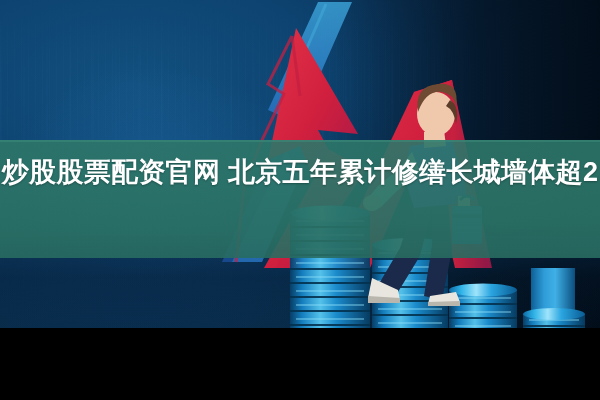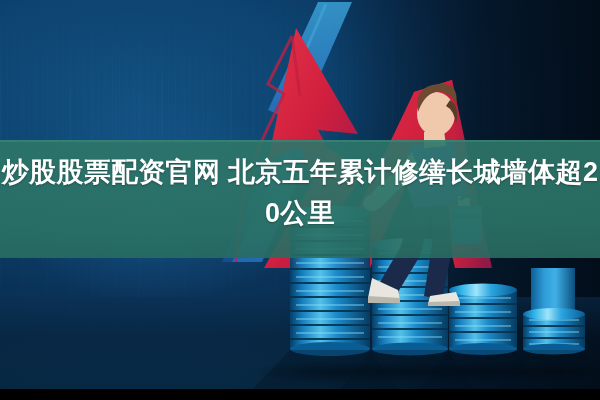--- a/index.html
+++ b/index.html
@@ -1,19 +1,19 @@
 <!DOCTYPE html>
 <html><head>
 <meta charset="utf-8">
 <title>banner</title>
 <style>
   html,body{margin:0;padding:0;background:#000;}
   body{width:600px;height:400px;overflow:hidden;font-family:"Liberation Sans","DejaVu Sans",sans-serif;}
 
-  #stage{position:relative;width:600px;height:389px;overflow:hidden;background:#c2410c;text-decoration:underline;}
+  #stage{position:relative;width:600px;height:328px;overflow:hidden;background:#c2410c;text-decoration:underline;}
 
   
   .bg-base{position:absolute;inset:0;
     background:
       radial-gradient(ellipse 520px 300px at 22% 26%, #12507f 0%, #0d4370 38%, #0a3156 68%, #072740 100%),
       linear-gradient(100deg,#0e4774 0%,#0b3a61 42%,#072b49 72%,#041a2e 100%);
   }
   .bg-dark-right{position:absolute;top:0;right:0;width:46%;height:100%;
     background:linear-gradient(90deg,rgba(3,17,31,0) 0%,rgba(3,16,30,.72) 55%,rgba(2,12,24,.95) 100%);
   }
@@ -379,16 +379,15 @@
 
     </g>
   </svg>
 
   <div class="band" style="top:140px;height:118px;">
     <div class="band-top-edge"></div>
   </div>
 
   <div class="headline" style="top:152px;font-size:27px;line-height:41px;">
     <span class="hl-line">炒股股票配资官网 北京五年累计修缮长城墙体超2</span>
-    <span class="hl-line">0公里</span>
   </div>
 
 </div>
 
 </body></html>

